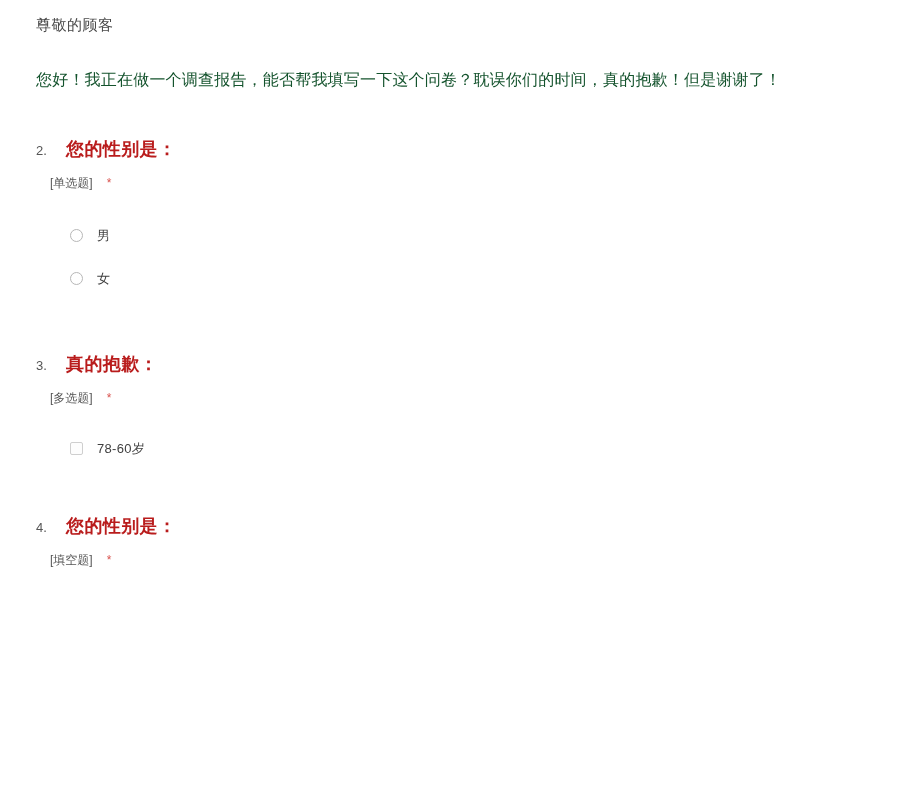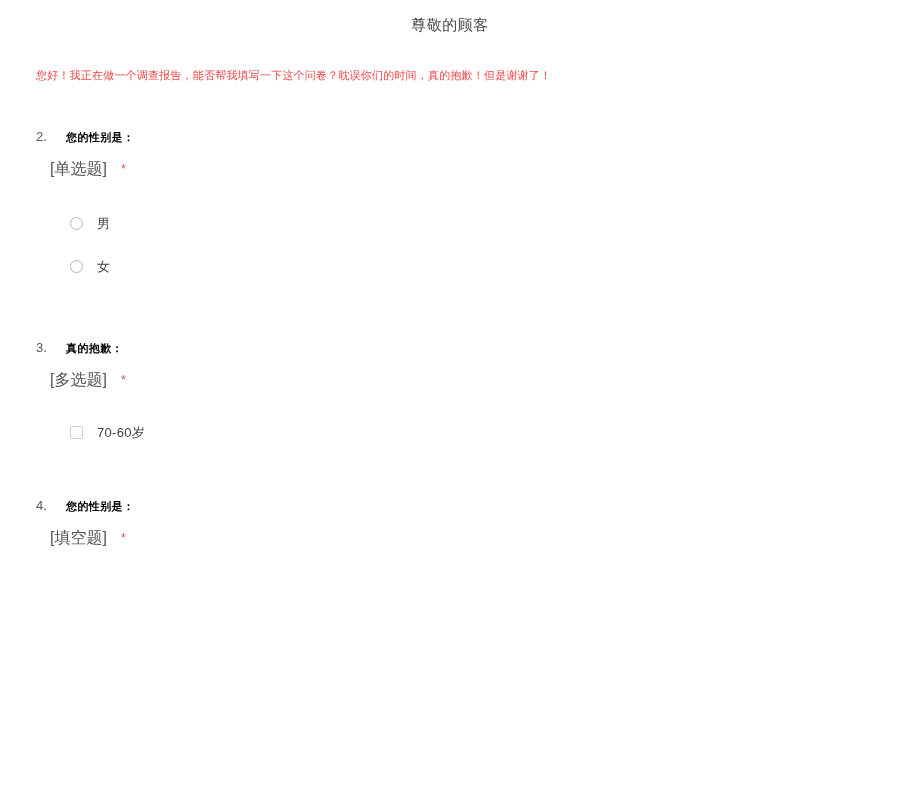--- a/index.html
+++ b/index.html
@@ -23,25 +23,24 @@
   }
 
   
   .survey-title {
     font-size: 15px;
     color: #4a4a4a;
     font-weight: normal;
     letter-spacing: 0.5px;
     margin: 0;
     padding-top: 16px;
-    text-align: center;
   }
   .survey-intro {
-    font-size: 11px;
-    color: #ef4444;
+    font-size: 16px;
+    color: #14532d;
     line-height: 1.6;
     margin: 0;
     padding-top: 32px;
     letter-spacing: 0.2px;
   }
 
   
   .question {
     padding-top: 44px;
   }
@@ -49,33 +48,33 @@
     display: flex;
     align-items: baseline;
   }
   .q-num {
     font-size: 13px;
     color: #555555;
     width: 30px;
     flex: 0 0 30px;
   }
   .q-title {
-    font-size: 11px;
+    font-size: 18px;
     font-weight: bold;
-    color: #000000;
+    color: #b91c1c;
     letter-spacing: 0.4px;
   }
   .q-meta {
     display: flex;
     align-items: center;
     padding-top: 14px;
     padding-left: 14px;
   }
   .q-type {
-    font-size: 16px;
+    font-size: 12px;
     color: #555555;
   }
   .q-required {
     font-size: 12px;
     color: #d9534f;
     padding-left: 14px;
     line-height: 1;
   }
 
   
@@ -152,21 +151,21 @@
       <span class="q-num">3.</span>
       <span class="q-title">真的抱歉：</span>
     </div>
     <div class="q-meta">
       <span class="q-type">[多选题]</span>
       <span class="q-required">*</span>
     </div>
     <div class="options compact">
       <div class="option">
         <span class="check-mark"></span>
-        <span class="opt-label">70-60岁</span>
+        <span class="opt-label">78-60岁</span>
       </div>
     </div>
   </div>
 
   <div class="question">
     <div class="q-head">
       <span class="q-num">4.</span>
       <span class="q-title">您的性别是：</span>
     </div>
     <div class="q-meta">

